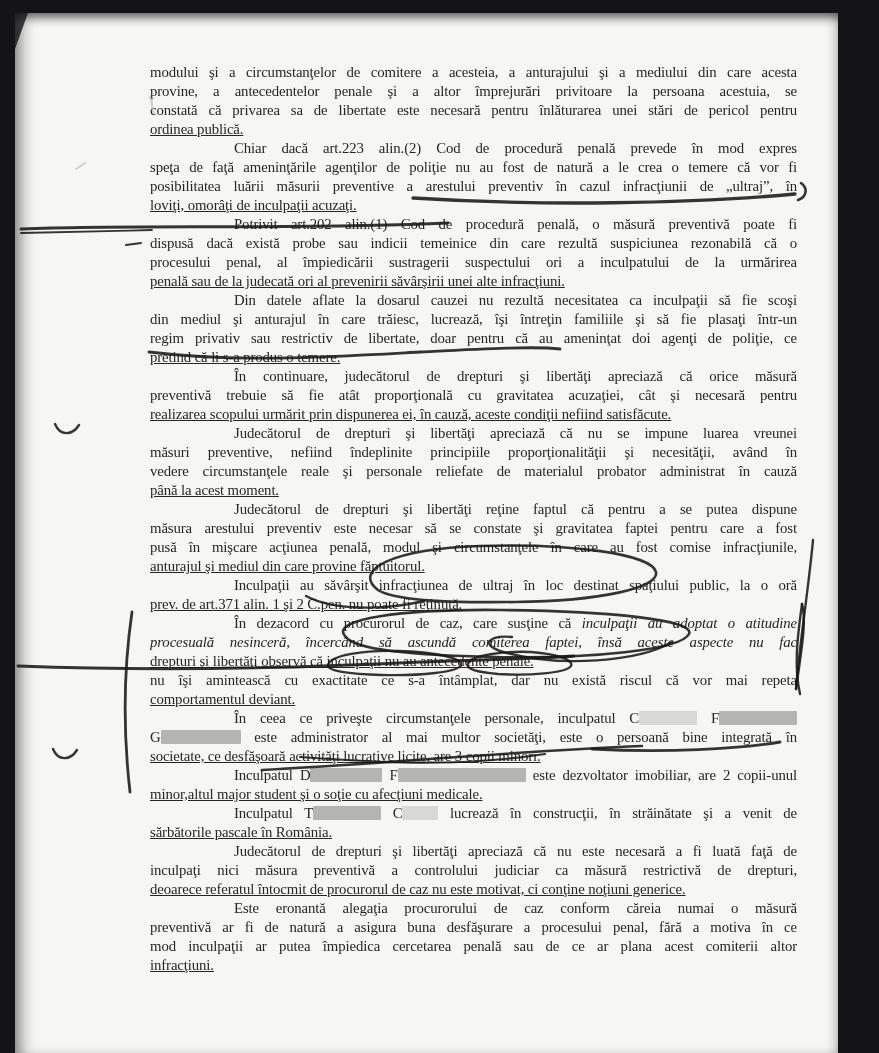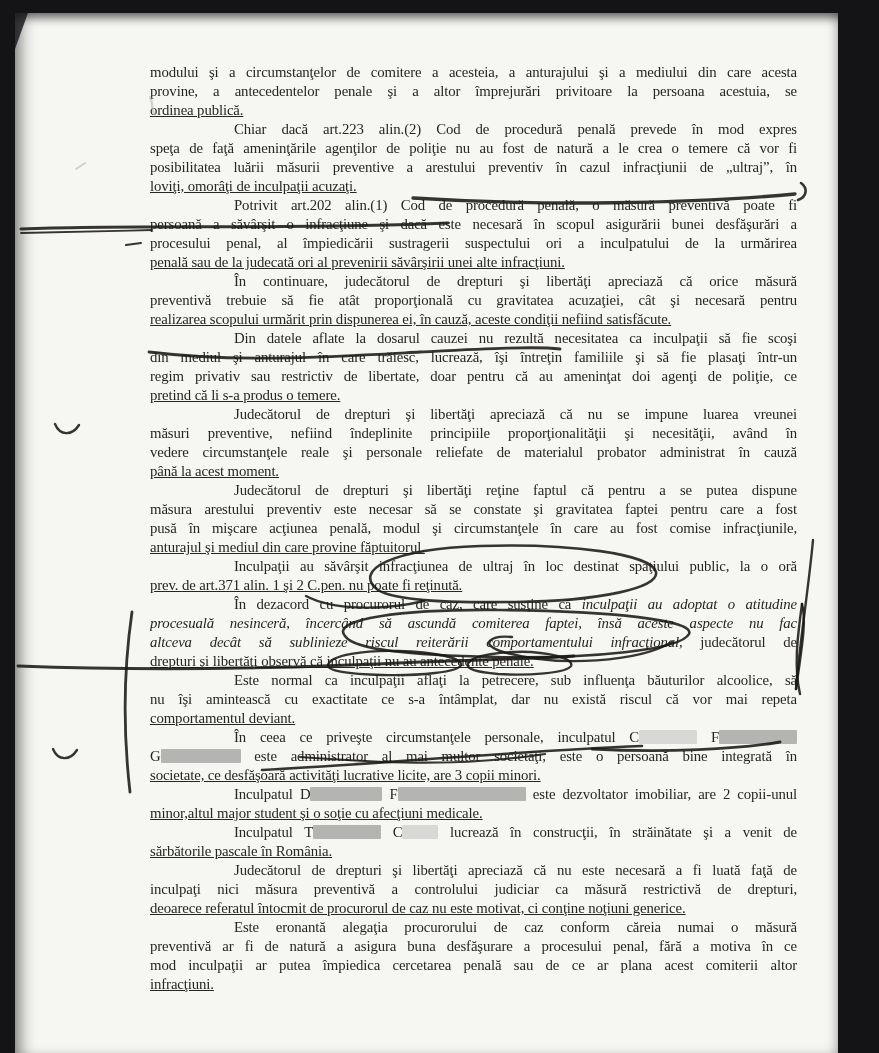--- a/index.html
+++ b/index.html
@@ -52,69 +52,68 @@
 <body>
 
 <div class="paper">
   <div class="corner-shadow"></div>
 </div>
 
 <div class="text-block">
     <div class="para">
       <div class="line">modului şi a circumstanţelor de comitere a acesteia, a anturajului şi a mediului din care acesta</div>
       <div class="line">provine, a antecedentelor penale şi a altor împrejurări privitoare la persoana acestuia, se</div>
+      <div class="line">constată că privarea sa de libertate este necesară pentru înlăturarea unei stări de pericol pentru</div>
       <div class="line end">ordinea publică.</div>
     </div>
     <div class="para">
       <div class="line indent">Chiar dacă art.223 alin.(2) Cod de procedură penală prevede în mod expres</div>
       <div class="line">speţa de faţă ameninţările agenţilor de poliţie nu au fost de natură a le crea o temere că vor fi</div>
       <div class="line">posibilitatea luării măsurii preventive a arestului preventiv în cazul infracţiunii de „ultraj”, în</div>
       <div class="line end">loviţi, omorâţi de inculpaţii acuzaţi.</div>
     </div>
     <div class="para">
       <div class="line indent">Potrivit art.202 alin.(1) Cod de procedură penală, o măsură preventivă poate fi</div>
-      <div class="line">persoană a săvârşit o infracţiune şi dacă este necesară în scopul asigurării bunei desfăşurări a</div>
+      <div class="line">dispusă dacă există probe sau indicii temeinice din care rezultă suspiciunea rezonabilă că o</div>
       <div class="line">procesului penal, al împiedicării sustragerii suspectului ori a inculpatului de la urmărirea</div>
       <div class="line end">penală sau de la judecată ori al prevenirii săvârşirii unei alte infracţiuni.</div>
-    </div>
-    <div class="para">
-      <div class="line indent">În continuare, judecătorul de drepturi şi libertăţi apreciază că orice măsură</div>
-      <div class="line">preventivă trebuie să fie atât proporţională cu gravitatea acuzaţiei, cât şi necesară pentru</div>
-      <div class="line end">realizarea scopului urmărit prin dispunerea ei, în cauză, aceste condiţii nefiind satisfăcute.</div>
     </div>
     <div class="para">
       <div class="line indent">Din datele aflate la dosarul cauzei nu rezultă necesitatea ca inculpaţii să fie scoşi</div>
       <div class="line">din mediul şi anturajul în care trăiesc, lucrează, îşi întreţin familiile şi să fie plasaţi într-un</div>
       <div class="line">regim privativ sau restrictiv de libertate, doar pentru că au ameninţat doi agenţi de poliţie, ce</div>
       <div class="line end">pretind că li s-a produs o temere.</div>
+    </div>
+    <div class="para">
+      <div class="line indent">În continuare, judecătorul de drepturi şi libertăţi apreciază că orice măsură</div>
+      <div class="line">preventivă trebuie să fie atât proporţională cu gravitatea acuzaţiei, cât şi necesară pentru</div>
+      <div class="line end">realizarea scopului urmărit prin dispunerea ei, în cauză, aceste condiţii nefiind satisfăcute.</div>
     </div>
     <div class="para">
       <div class="line indent">Judecătorul de drepturi şi libertăţi apreciază că nu se impune luarea vreunei</div>
       <div class="line">măsuri preventive, nefiind îndeplinite principiile proporţionalităţii şi necesităţii, având în</div>
       <div class="line">vedere circumstanţele reale şi personale reliefate de materialul probator administrat în cauză</div>
       <div class="line end">până la acest moment.</div>
     </div>
     <div class="para">
       <div class="line indent">Judecătorul de drepturi şi libertăţi reţine faptul că pentru a se putea dispune</div>
       <div class="line">măsura arestului preventiv este necesar să se constate şi gravitatea faptei pentru care a fost</div>
       <div class="line">pusă în mişcare acţiunea penală, modul şi circumstanţele în care au fost comise infracţiunile,</div>
       <div class="line end">anturajul şi mediul din care provine făptuitorul.</div>
     </div>
     <div class="para">
       <div class="line indent">Inculpaţii au săvârşit infracţiunea de ultraj în loc destinat spaţiului public, la o oră</div>
       <div class="line end">prev. de art.371 alin. 1 şi 2 C.pen. nu poate fi reţinută.</div>
     </div>
     <div class="para">
       <div class="line indent">În dezacord cu procurorul de caz, care susţine că <i>inculpaţii au adoptat o atitudine</i></div>
       <div class="line"><i>procesuală nesinceră, încercând să ascundă comiterea faptei, însă aceste aspecte nu fac</i></div>
-      <div class="line"><i>altceva decât să sublinieze riscul reiterării comportamentului infracţional,</i> judecătorul de</div>
       <div class="line end">drepturi şi libertăţi observă că inculpaţii nu au antecedente penale.</div>
     </div>
     <div class="para">
-      <div class="line indent">Este normal ca inculpaţii aflaţi la petrecere, sub influenţa băuturilor alcoolice, să</div>
       <div class="line">nu îşi amintească cu exactitate ce s-a întâmplat, dar nu există riscul că vor mai repeta</div>
       <div class="line end">comportamentul deviant.</div>
     </div>
     <div class="para">
       <div class="line indent">În ceea ce priveşte circumstanţele personale, inculpatul C<span class="redact light" style="width:58px"></span> F<span class="redact mid" style="width:78px"></span></div>
       <div class="line">G<span class="redact mid" style="width:80px"></span> este administrator al mai multor societăţi, este o persoană bine integrată în</div>
       <div class="line end">societate, ce desfăşoară activităţi lucrative licite, are 3 copii minori.</div>
     </div>
     <div class="para">
       <div class="line indent">Inculpatul D<span class="redact mid" style="width:72px"></span> F<span class="redact mid" style="width:128px"></span> este dezvoltator imobiliar, are 2 copii-unul</div>

